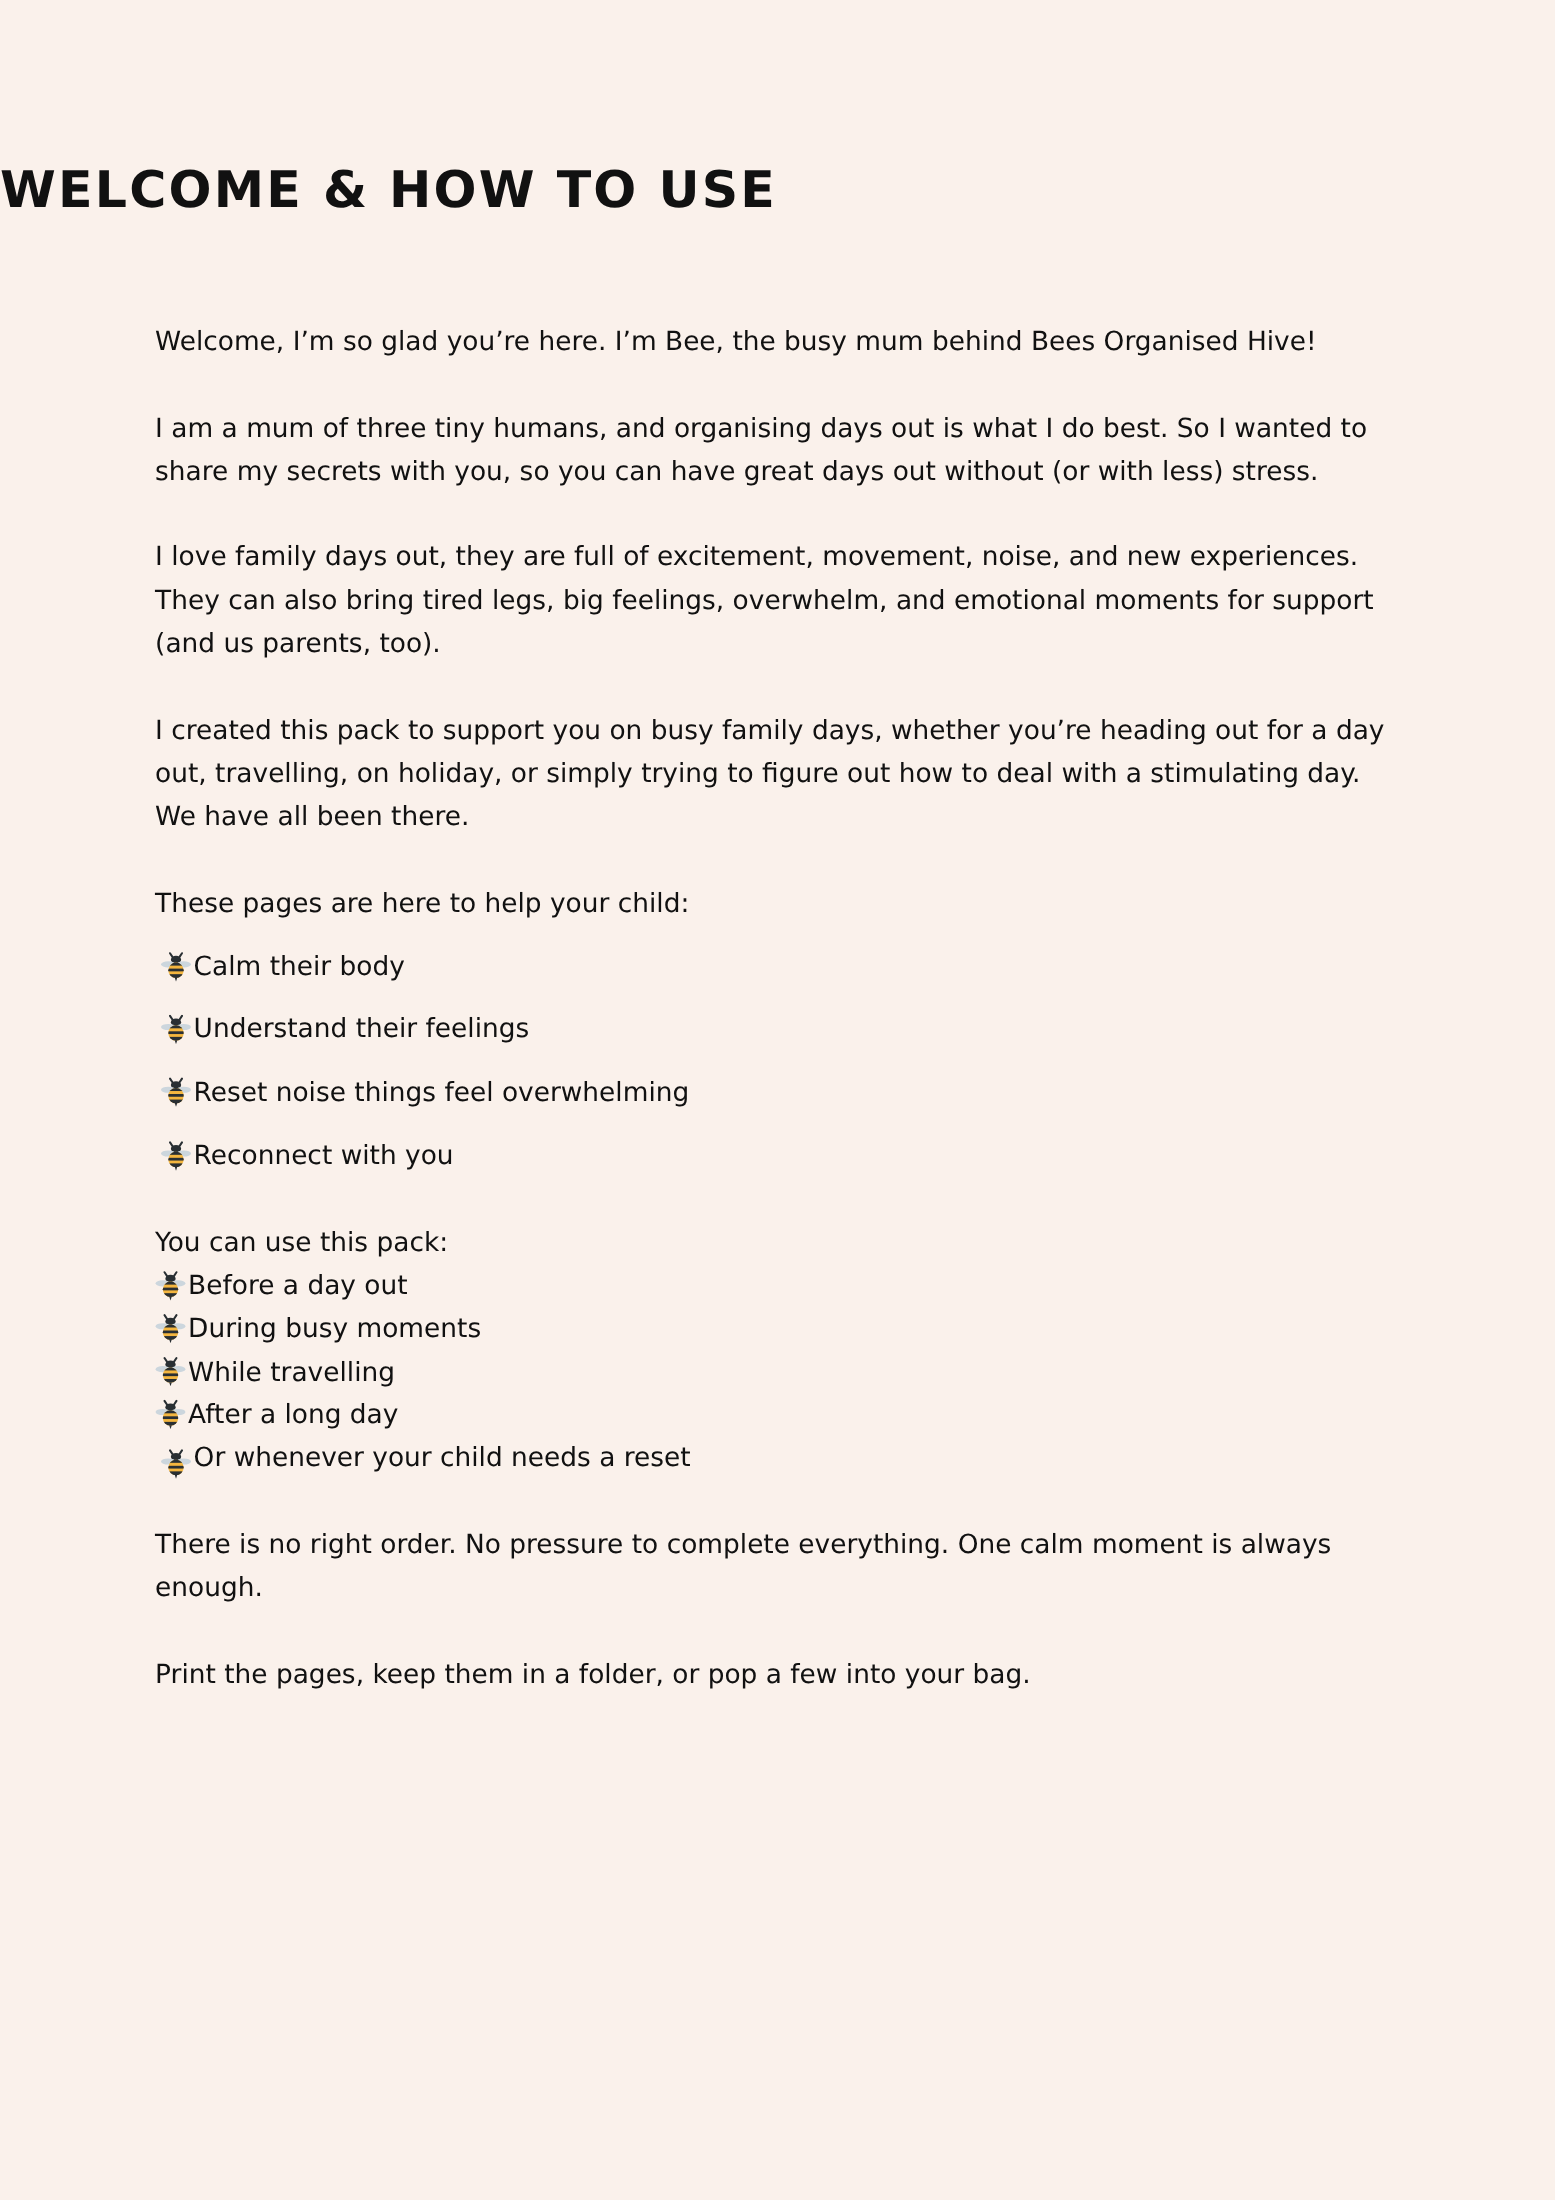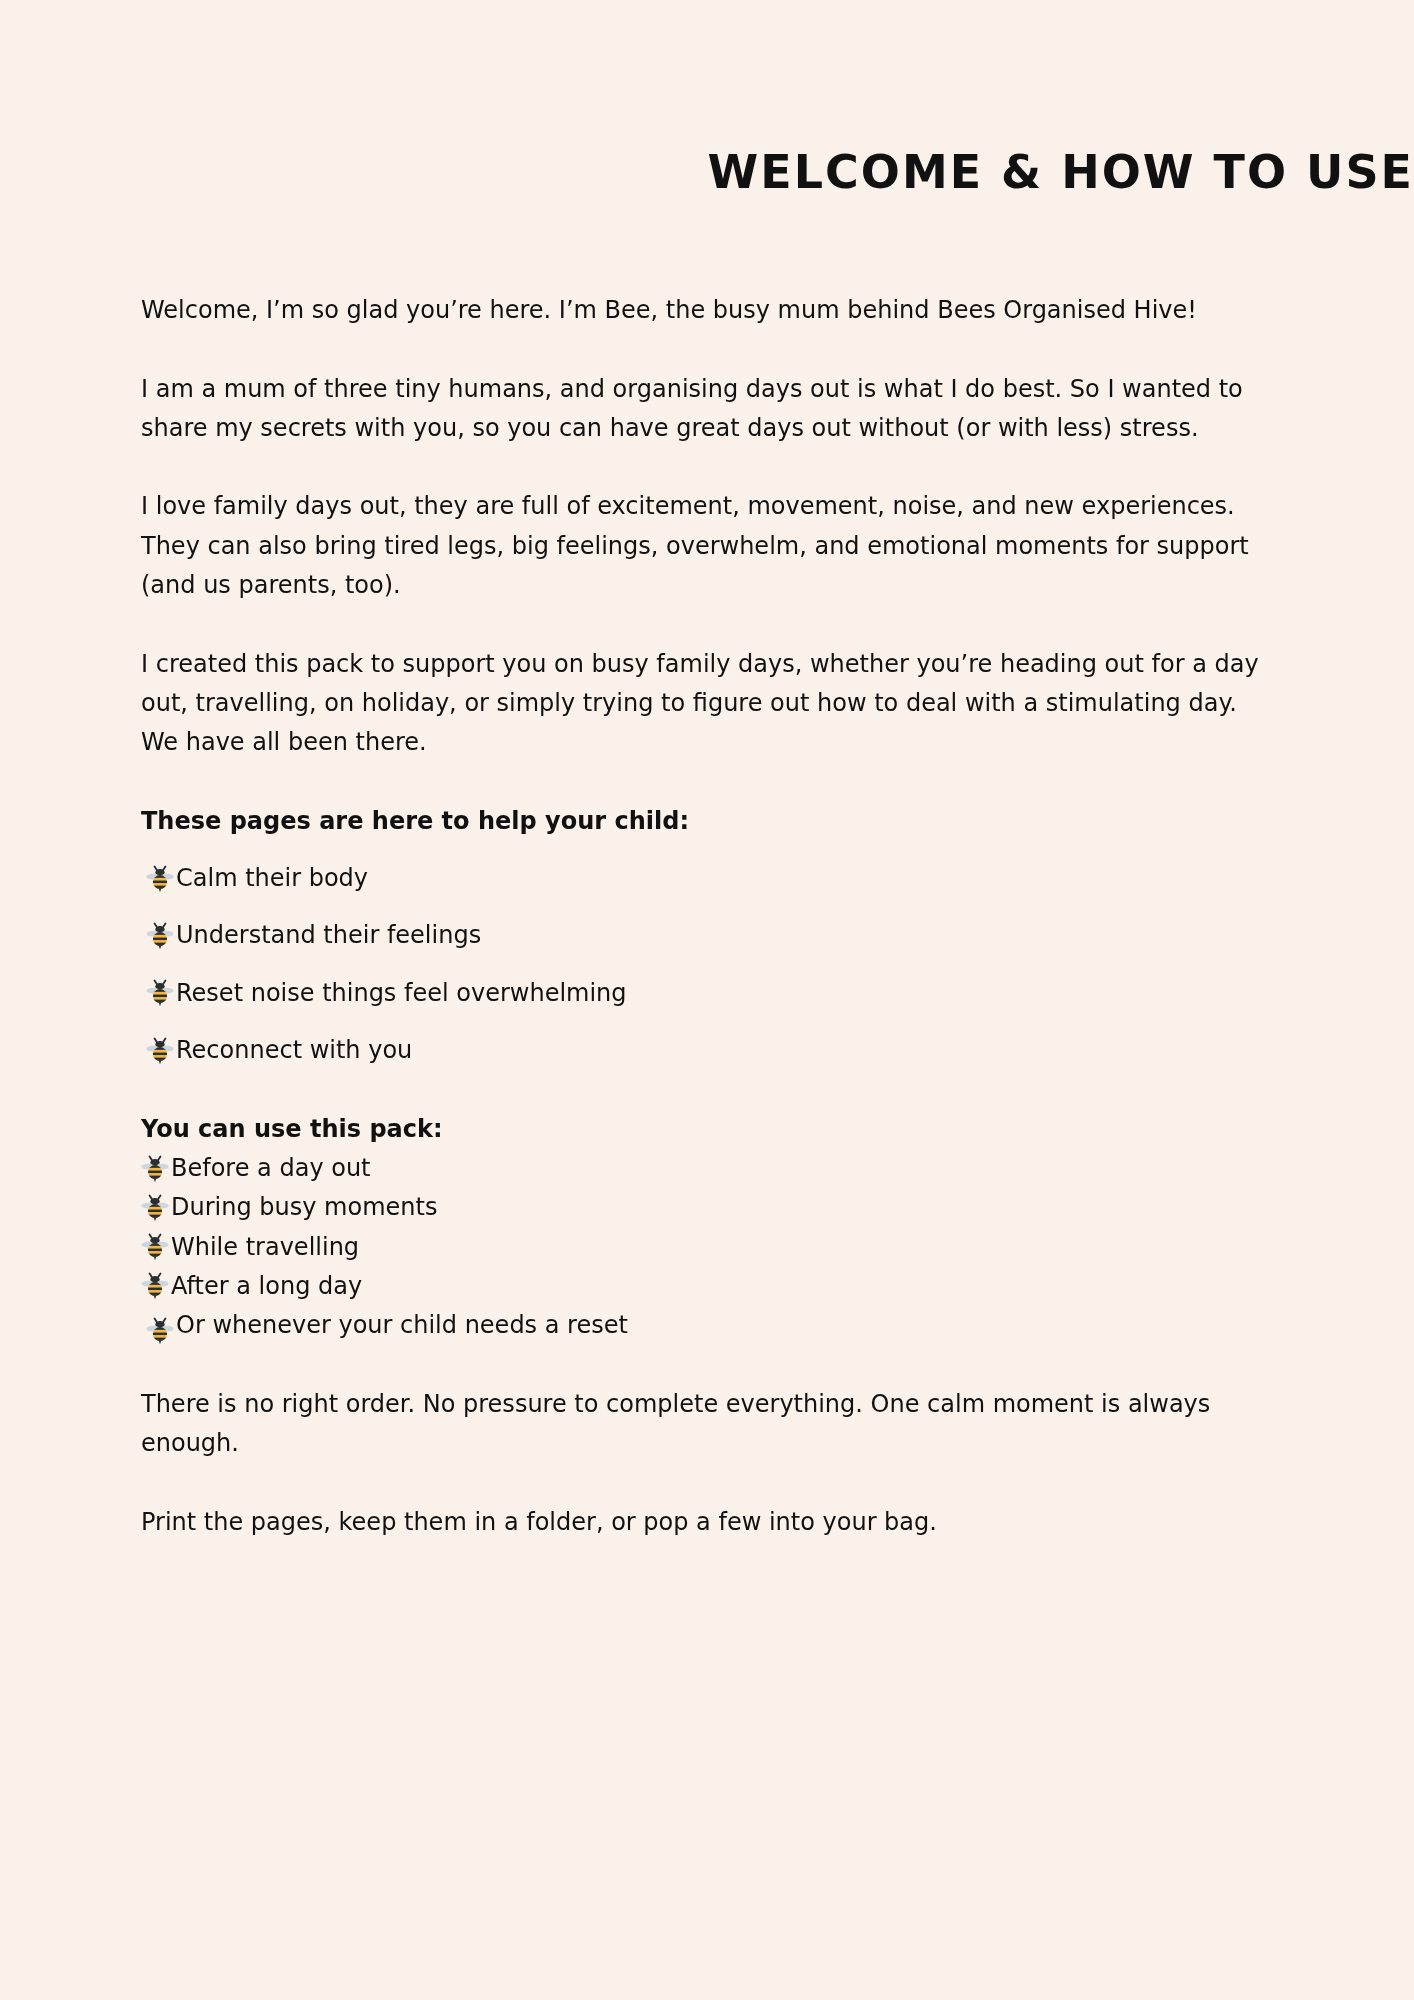--- a/index.html
+++ b/index.html
@@ -20,21 +20,21 @@
       left: 0;
       top: 0;
       width: 1414px;
       height: 2000px;
     }
     .title {
       position: absolute;
       top: 142px;
       left: 0;
       width: 1414px;
-      text-align: right;
+      text-align: left;
       font-size: 46px;
       font-weight: bold;
       letter-spacing: 2px;
       line-height: 60px;
       margin: 0;
     }
     .body-text {
       position: absolute;
       left: 141px;
       top: 291px;
@@ -43,21 +43,20 @@
       line-height: 39.3px;
     }
     .body-text p {
       margin: 0 0 39.3px 0;
     }
     .list-block {
       margin: 0 0 39.3px 0;
     }
     .list-intro {
       display: block;
-      font-weight: bold;
     }
     ul.bee-list {
       list-style: none;
       margin: 0;
       padding: 0;
     }
     ul.bee-list li {
       display: flex;
       align-items: center;
       height: 39.3px;

